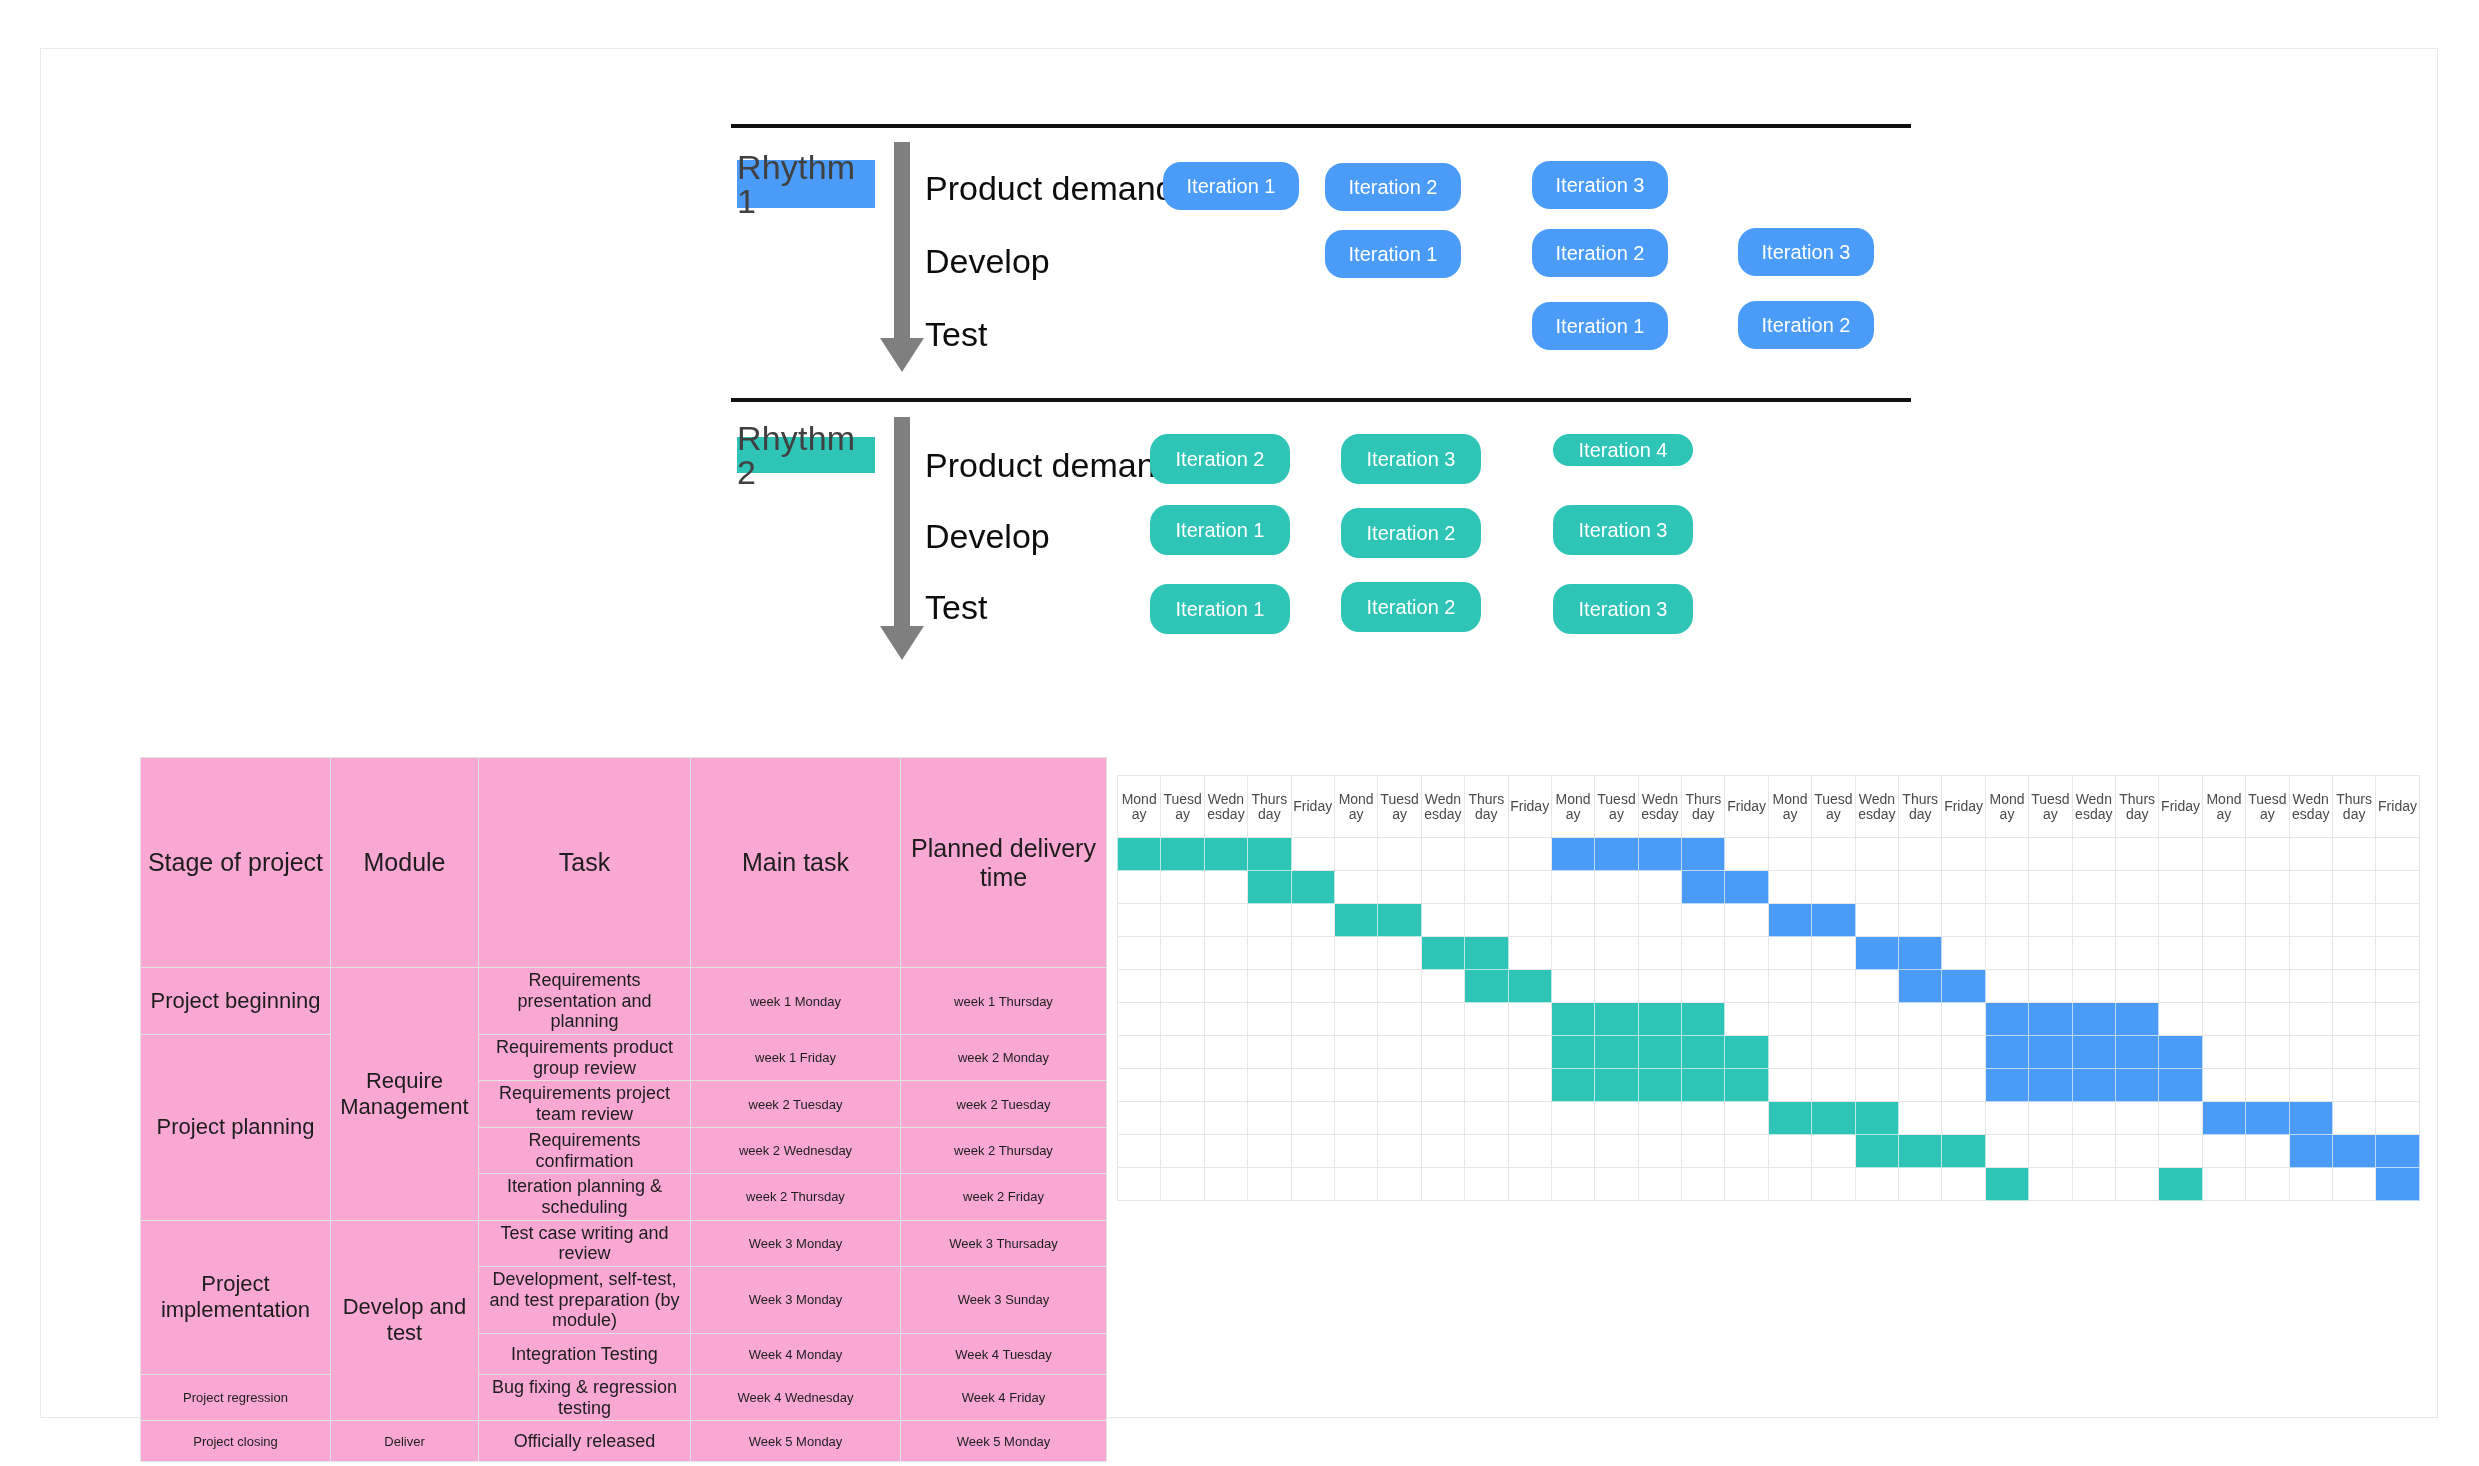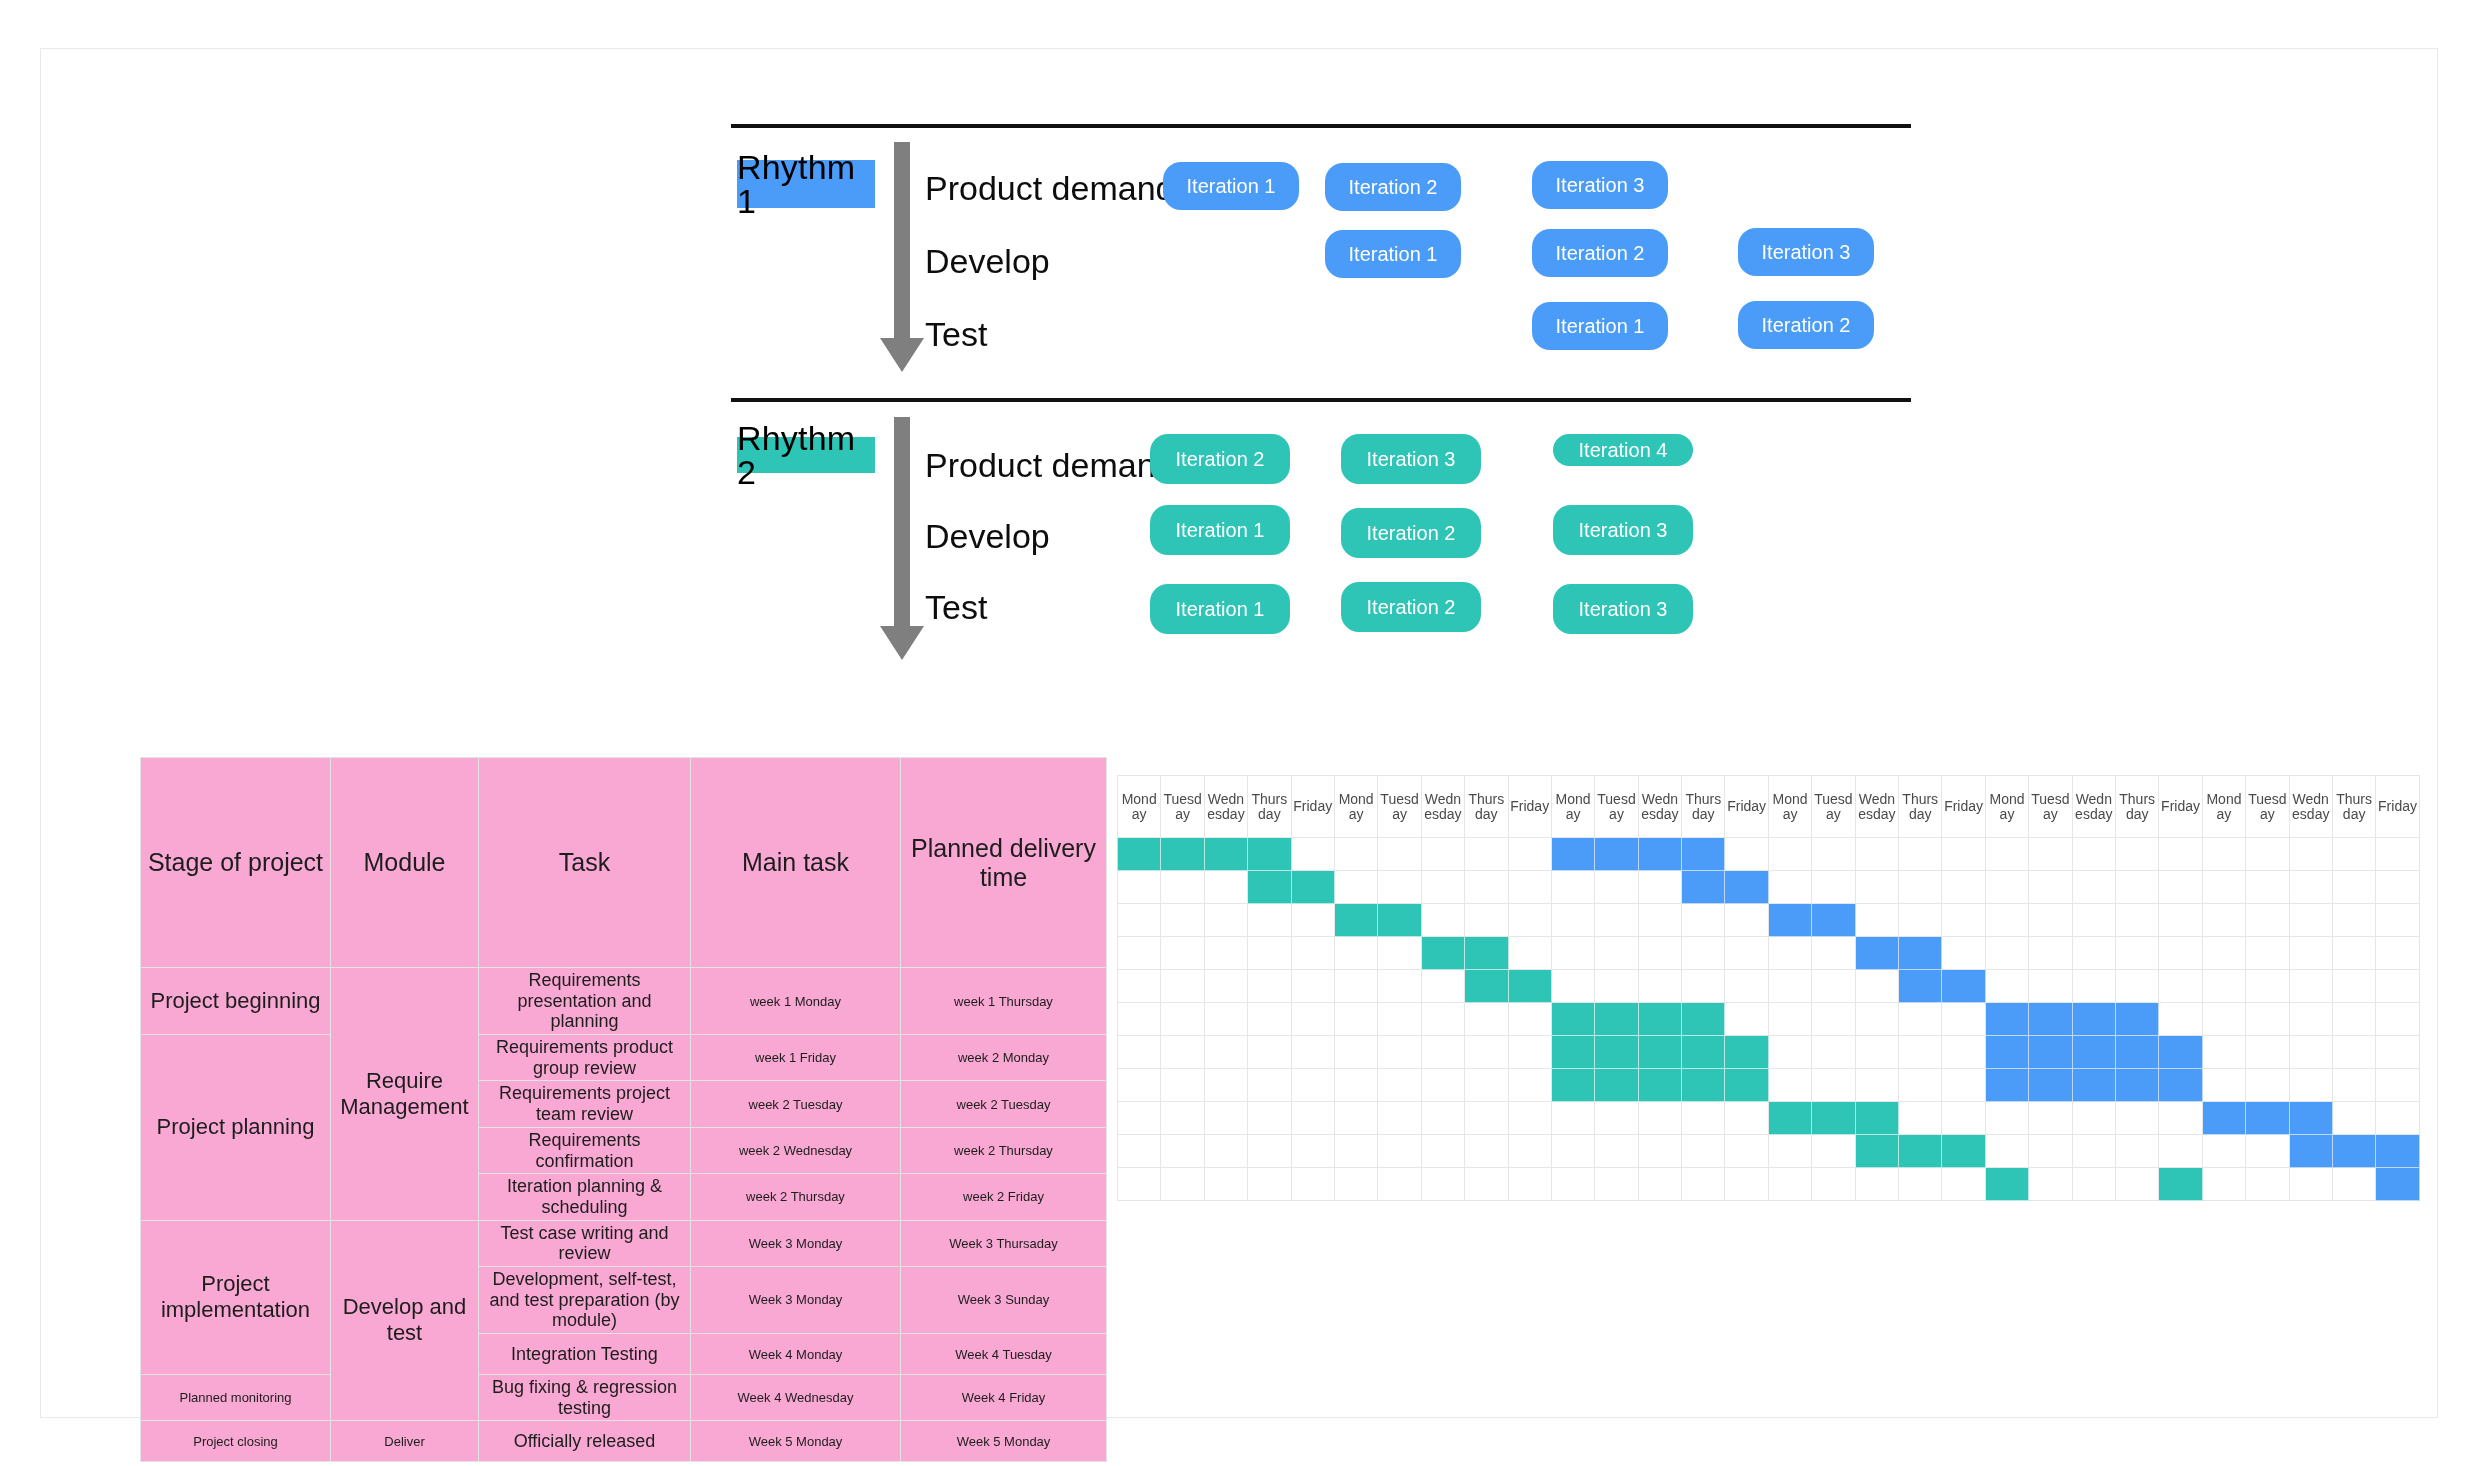--- a/index.html
+++ b/index.html
@@ -31,21 +31,21 @@
 
   
   .rhythm-block { position: absolute; }
   .rule-line {
     position: absolute;
     background: #111111;
     height: 4px;
   }
   .rhythm-tag {
     position: absolute;
-    color: #000000;
+    color: #404040;
     font-size: 34px;
     line-height: 1;
     display: flex;
     align-items: center;
     justify-content: center;
     letter-spacing: .2px;
   }
   .down-arrow {
     position: absolute;
     width: 44px;
@@ -267,21 +267,21 @@
         <td>Week 3 Sunday</td>
       </tr>
 
       <tr class="body-row">
         <td class="task-cell">Integration Testing</td>
         <td>Week 4 Monday</td>
         <td>Week 4 Tuesday</td>
       </tr>
 
       <tr class="body-row">
-        <td>Planned monitoring</td>
+        <td>Project regression</td>
         <td class="task-cell">Bug fixing &amp; regression testing</td>
         <td>Week 4 Wednesday</td>
         <td>Week 4 Friday</td>
       </tr>
 
       <tr class="body-row">
         <td>Project closing</td>
         <td>Deliver</td>
         <td class="task-cell">Officially released</td>
         <td>Week 5 Monday</td>

